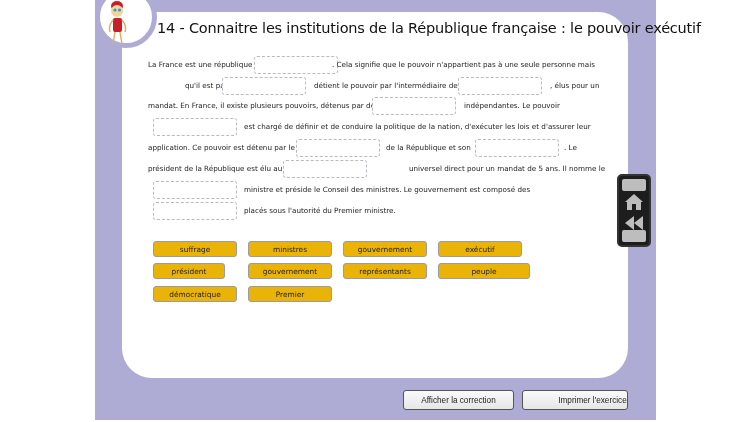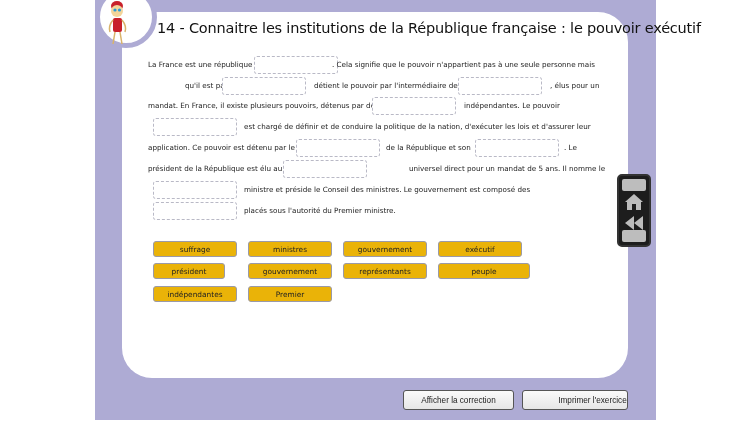--- a/index.html
+++ b/index.html
@@ -101,21 +101,21 @@
 <div class="word" style="left:153px;top:241px;width:84px;">suffrage</div>
 <div class="word" style="left:248px;top:241px;width:84px;">ministres</div>
 <div class="word" style="left:343px;top:241px;width:84px;">gouvernement</div>
 <div class="word" style="left:438px;top:241px;width:84px;">exécutif</div>
 
 <div class="word" style="left:153px;top:263px;width:72px;">président</div>
 <div class="word" style="left:248px;top:263px;width:84px;">gouvernement</div>
 <div class="word" style="left:343px;top:263px;width:84px;">représentants</div>
 <div class="word" style="left:438px;top:263px;width:92px;">peuple</div>
 
-<div class="word" style="left:153px;top:286px;width:84px;">indépendantes</div>
+<div class="word" style="left:153px;top:286px;width:84px;">démocratique</div>
 <div class="word" style="left:248px;top:286px;width:84px;">Premier</div>
 
 <div class="nav">
   <div class="cap top"></div>
   <svg class="ico" style="top:17px;" viewBox="0 0 20 18">
     <path d="M10 1 L19 9 L17 9 L17 17 L3 17 L3 9 L1 9 Z" fill="#bdbdbd"></path>
     <rect x="8" y="11" width="4" height="6" fill="#1d1d1d"></rect>
   </svg>
   <svg class="ico" style="top:38px;" viewBox="0 0 20 18">
     <path d="M10 2 L10 16 L1 9 Z" fill="#bdbdbd"></path>

